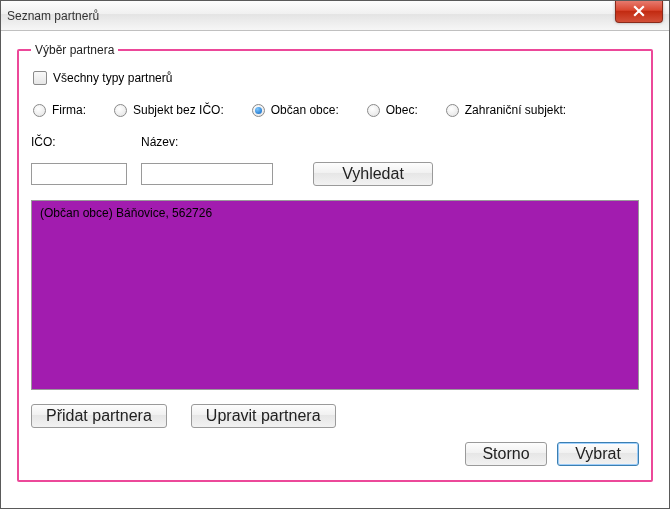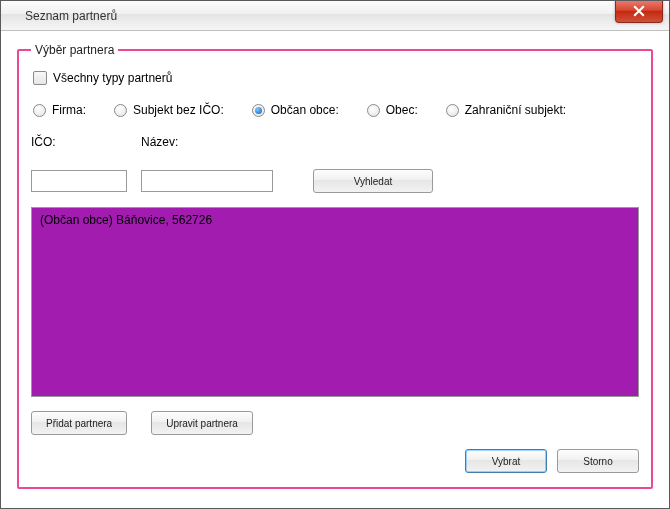--- a/index.html
+++ b/index.html
@@ -13,21 +13,21 @@
     overflow: hidden;
     border: 1px solid #5a5a5a;
   }
   .titlebar {
     height: 30px;
     background: linear-gradient(to bottom, #fdfdfd 0%, #f0f0f0 45%, #e4e4e4 46%, #f6f6f6 100%);
     border-bottom: 1px solid #c0c0c0;
     display: flex;
     align-items: center;
     justify-content: space-between;
-    padding-left: 24px;
+    padding-left: 6px;
     position: relative;
   }
   .titlebar .title {
     color: #333;
   }
   .close-btn {
     width: 48px;
     height: 22px;
     margin-right: 6px;
     margin-top: -8px;
@@ -91,21 +91,21 @@
     content: "";
     position: absolute;
     top: 2px; left: 2px;
     width: 7px; height: 7px;
     border-radius: 50%;
     background: radial-gradient(circle at 35% 30%, #7fc8ff, #0a64c2);
   }
   .row-labels {
     display: flex;
     gap: 0;
-    margin-bottom: 20px;
+    margin-bottom: 13px;
   }
   .lbl-ico { width: 110px; }
   .lbl-nazev { width: 150px; }
   .row-inputs {
     display: flex;
     align-items: center;
     gap: 10px;
     margin-bottom: 14px;
   }
   .txt {
@@ -117,21 +117,21 @@
     background: #fff;
   }
   .txt.ico { width: 96px; }
   .txt.nazev { width: 132px; margin-left: 4px;}
   .btn {
     height: 24px;
     border: 1px solid #9a9a9a;
     background: linear-gradient(to bottom, #fdfdfd 0%, #f1f1f1 45%, #e6e6e6 46%, #f2f2f2 100%);
     border-radius: 3px;
     font-family: inherit;
-    font-size: 10px;
+    font-size: 16px;
     padding: 0 14px;
     color: #222;
     cursor: pointer;
   }
   .btn.wide { width: 120px; }
   .btn.default {
     border: 1px solid #3c7fb1;
     box-shadow: inset 0 0 0 1px rgba(100,180,255,0.6);
   }
   .listbox {
@@ -217,17 +217,17 @@
     <div class="listbox">
       <div class="list-item">(Občan obce) Báňovice, 562726</div>
     </div>
 
     <div class="row-crud">
       <button class="btn">Přidat partnera</button>
       <button class="btn">Upravit partnera</button>
     </div>
 
     <div class="row-dialog">
+      <button class="btn">Storno</button>
       <button class="btn default">Vybrat</button>
-      <button class="btn">Storno</button>
     </div>
   </fieldset>
 </div>
 
 </body></html>

